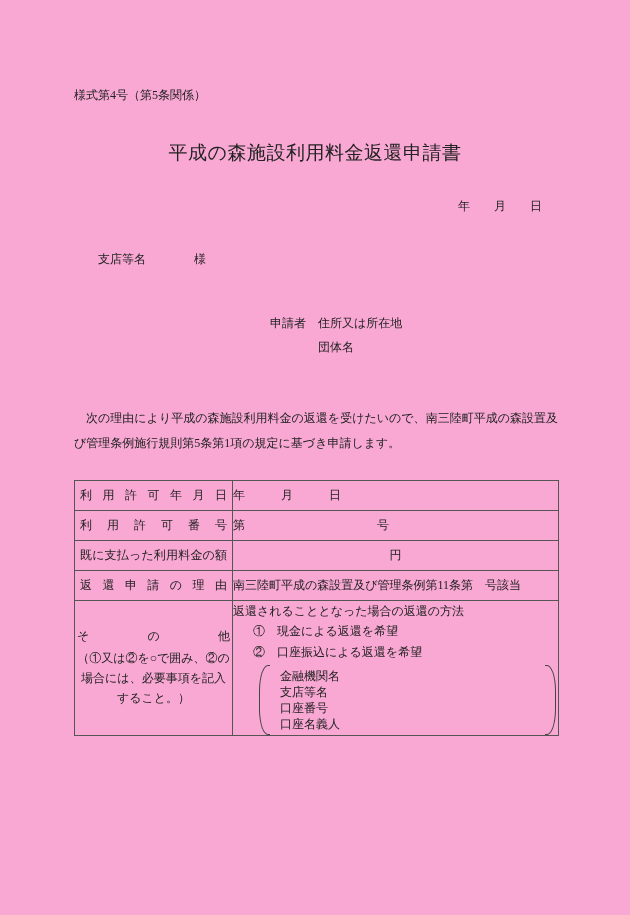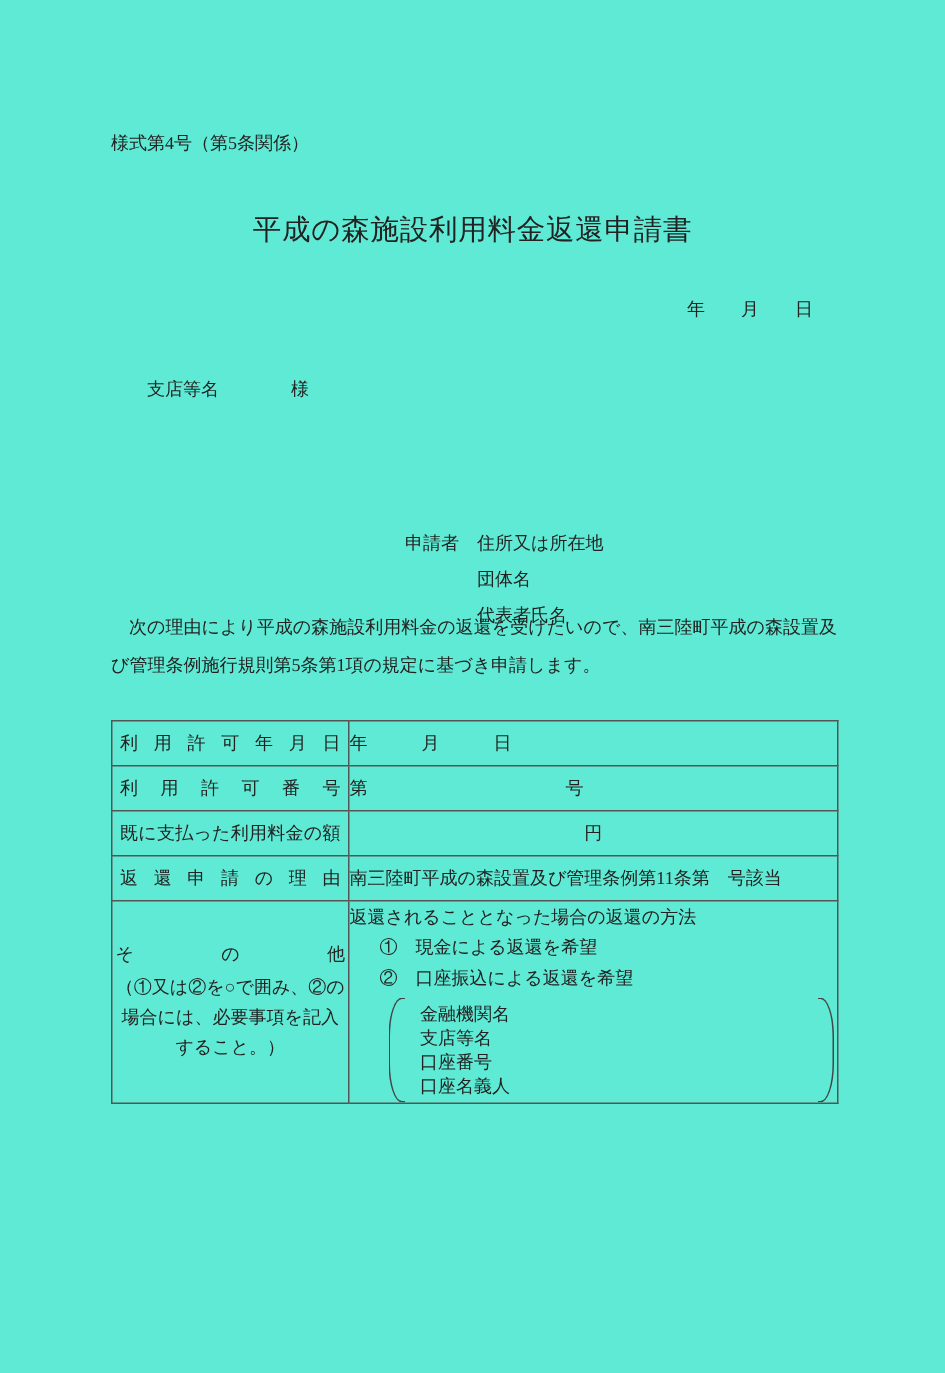--- a/index.html
+++ b/index.html
@@ -1,34 +1,34 @@
 <!DOCTYPE html>
 <html><head>
 <meta charset="utf-8">
 <style>
   * { margin:0; padding:0; box-sizing:border-box; }
   html,body { background:#f4f4f4; }
   .page {
     position:relative;
     width:630px; height:915px;
     margin:0 auto;
-    background:#5eead4;
+    background:#f9a8d4;
     font-family:"Liberation Serif","DejaVu Serif",serif;
     color:#222;
     font-size:12px;
     overflow:hidden;
   }
   .abs { position:absolute; }
 
   .form-number { left:74px; top:87px; }
   .doc-title  { left:0; top:140px; width:630px; text-align:center; font-size:19px; letter-spacing:0.5px; }
   .date-line  { left:74px; top:198px; width:484px; text-align:right; padding-right:16px; }
   .addressee  { left:98px; top:251px; }
 
-  .applicant  { left:270px; top:311px; line-height:24px;margin-top:39px; }
+  .applicant  { left:270px; top:311px; line-height:24px; }
   .applicant .indent { padding-left:48px; }
 
   .body-par   { left:74px; top:406px; width:484px; line-height:25px; text-indent:1em; text-align:justify; }
 
   table.app-table {
     position:absolute; left:74px; top:480px;
     width:484px; border-collapse:collapse; table-layout:fixed;
   }
   .app-table td { border:1px solid #555; vertical-align:middle; padding:0; }
   table.app-table { border:1.5px solid #444; }
@@ -64,21 +64,20 @@
 
   <div class="abs doc-title">平成の森施設利用料金返還申請書</div>
 
   <div class="abs date-line">年　　月　　日</div>
 
   <div class="abs addressee">支店等名　　　　様</div>
 
   <div class="abs applicant">
     <div>申請者　住所又は所在地</div>
     <div class="indent">団体名</div>
-    <div class="indent">代表者氏名</div>
   </div>
 
   <div class="abs body-par">次の理由により平成の森施設利用料金の返還を受けたいので、南三陸町平成の森設置及び管理条例施行規則第5条第1項の規定に基づき申請します。</div>
 
   <table class="app-table">
     <colgroup>
         <col style="width:158px">
         <col style="width:326px">
       </colgroup>
     <tbody>

